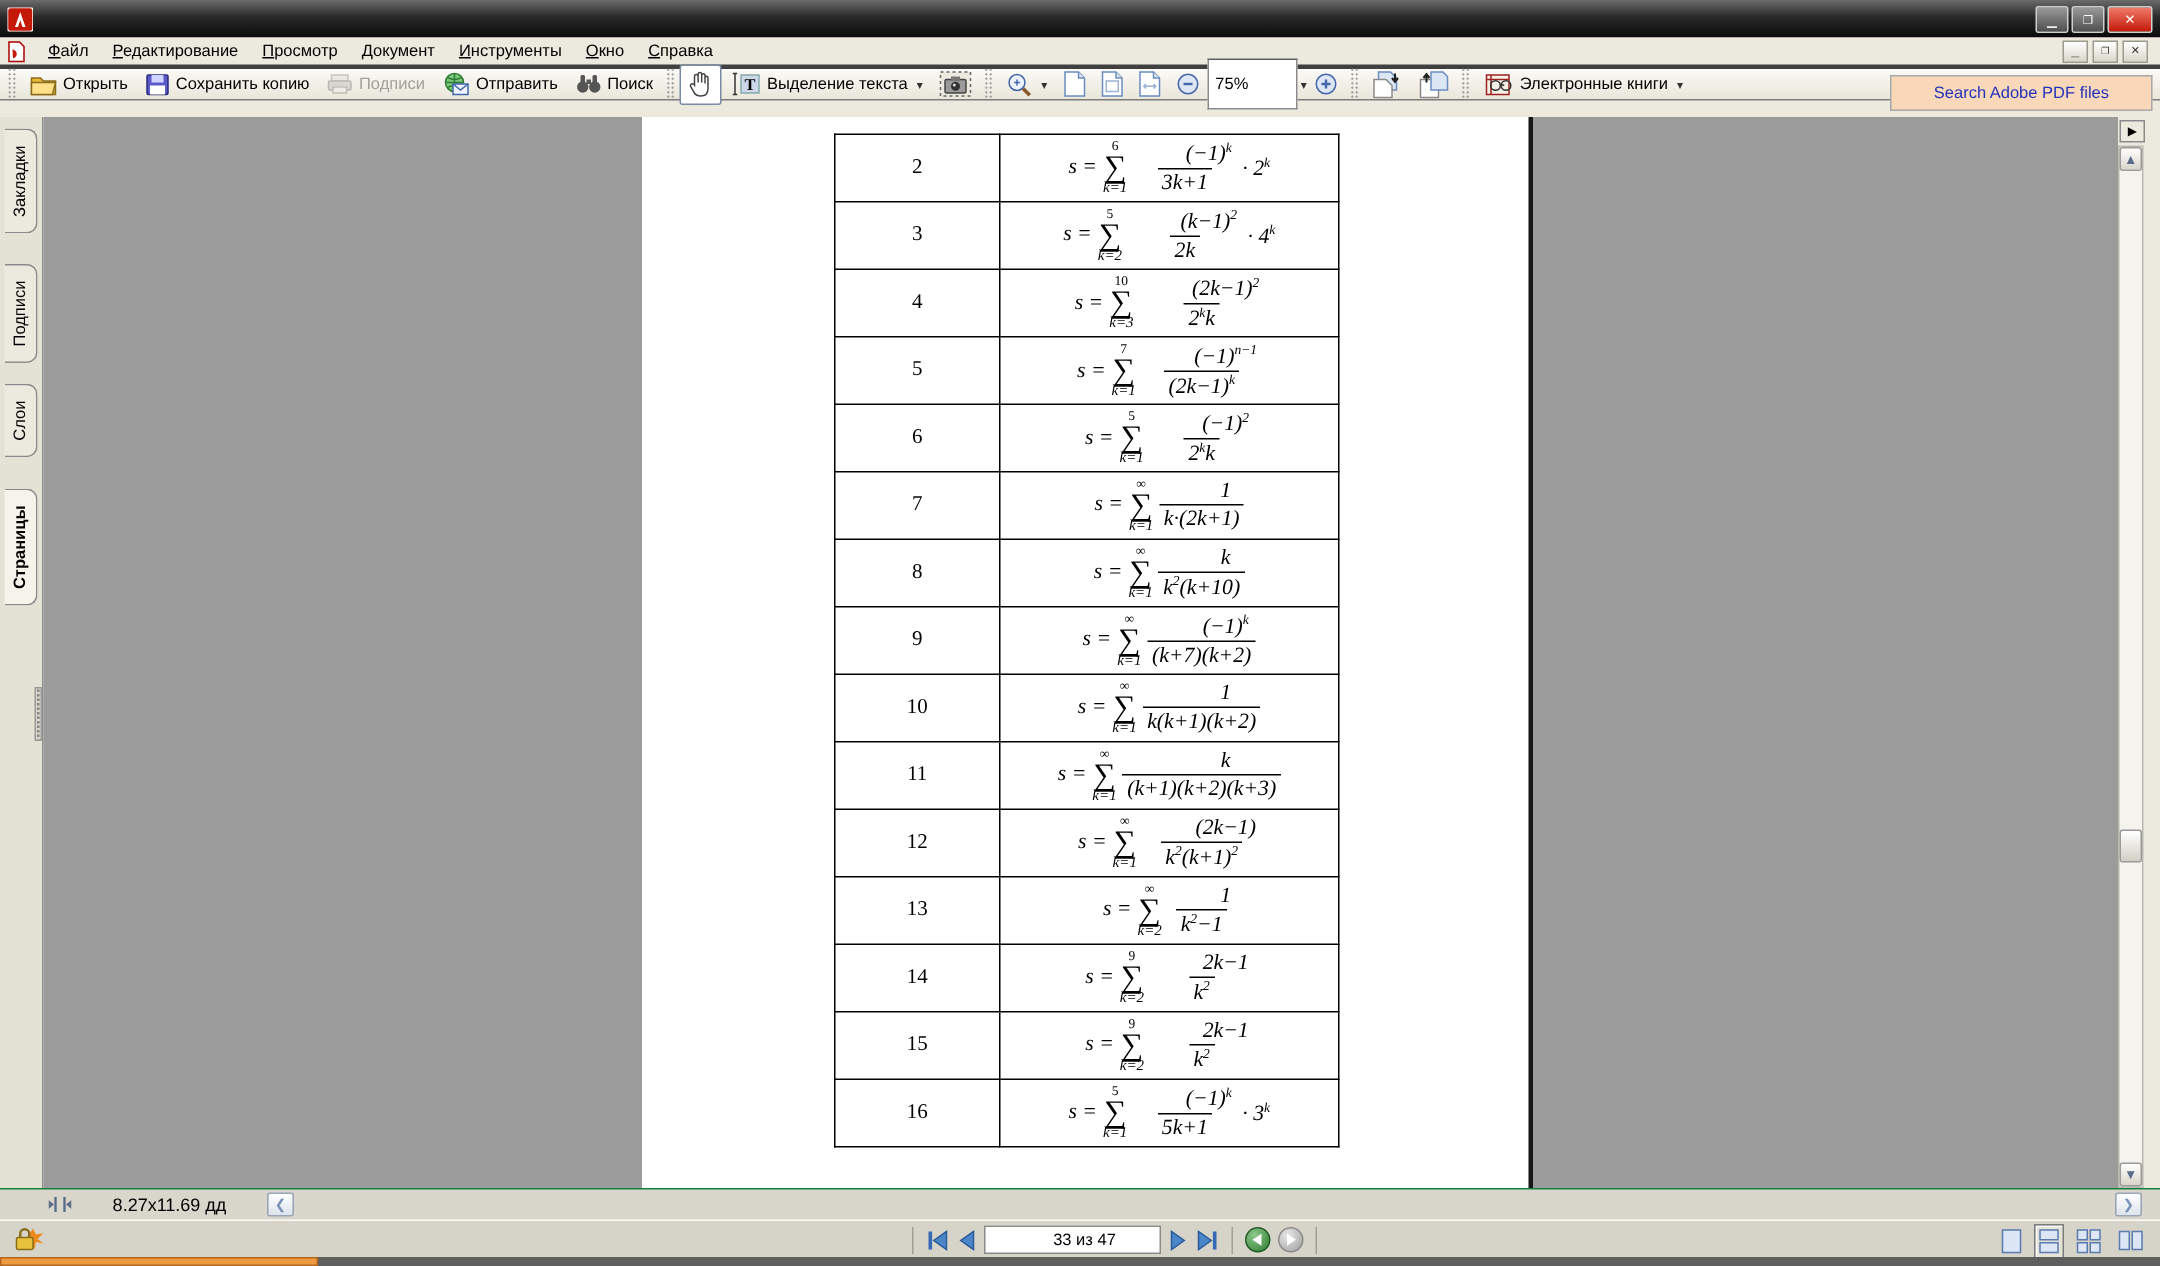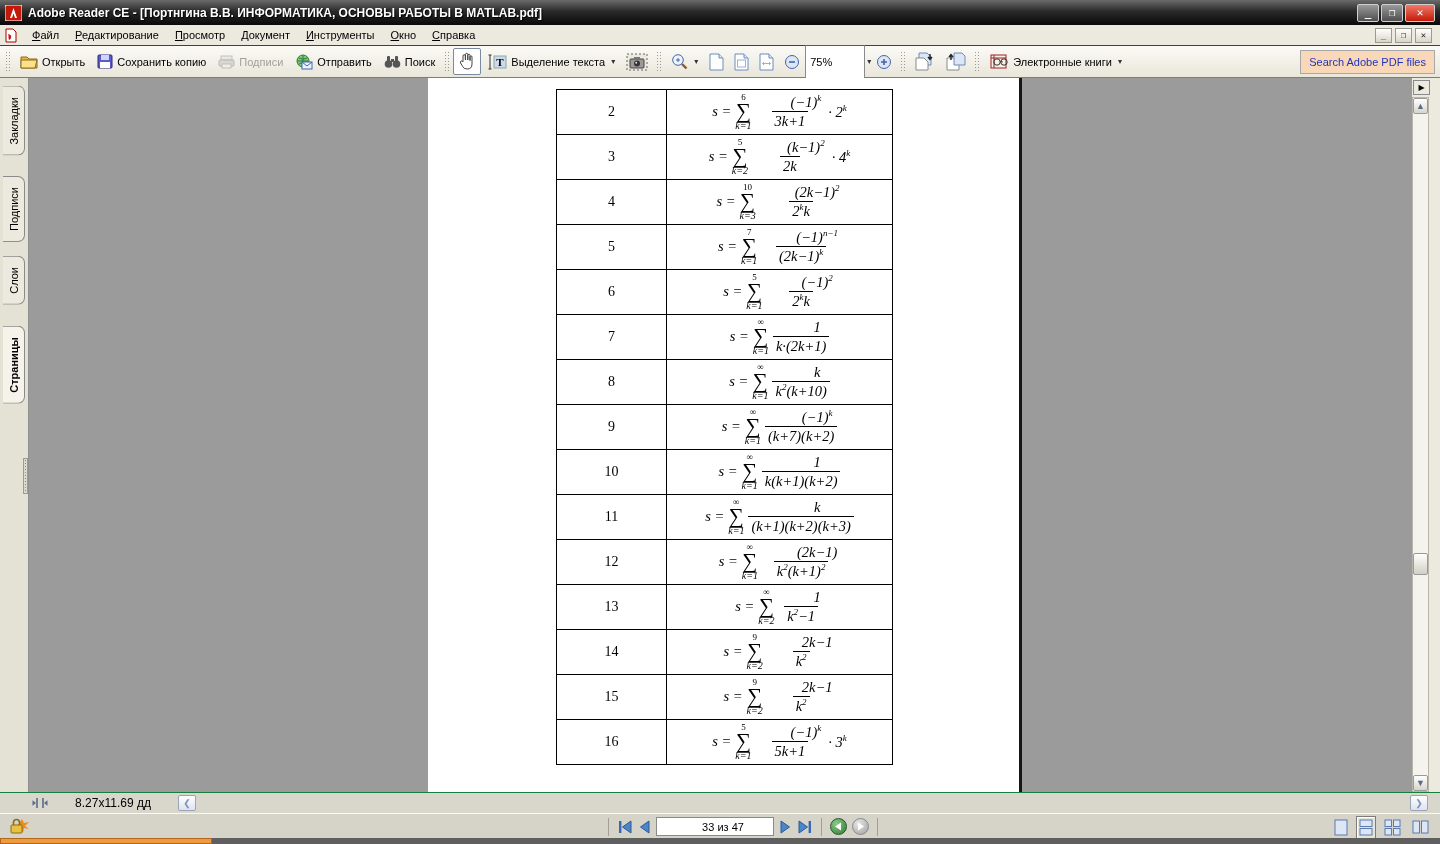--- a/index.html
+++ b/index.html
@@ -12,42 +12,42 @@
     display:flex; align-items:center; padding:0 5px; }
   .titlebar .title { color:#fff; font-weight:bold; font-size:12px; margin-left:6px; text-shadow:1px 1px 1px #000; white-space:nowrap; }
   .win-btns { margin-left:auto; display:flex; gap:2px; }
   .win-btn { width:22px; height:18px; border:1px solid #cfcfcf; border-radius:2px;
     background:linear-gradient(#9a9a9a,#4f4f4f); color:#fff; font-size:11px; line-height:15px;
     text-align:center; font-weight:bold; font-family:"DejaVu Sans Mono",monospace; }
   .win-btn.close { background:linear-gradient(#f07a6a,#c41909); width:30px; }
 
   
   .menubar { position:absolute; left:0; top:25px; width:1440px; height:21px; background:#eceadf;
-    display:flex; align-items:center; padding-left:4px; border-bottom:1px solid #404040; }
+    display:flex; align-items:center; padding-left:4px; border-bottom:3px solid #404040; }
   .menu-item { padding:2px 8px; font-size:11px; }
   .menu-item::first-letter { text-decoration:underline; }
   .doc-win-btns { margin-left:auto; display:flex; gap:3px; margin-right:8px; }
   .doc-win-btn { width:17px; height:15px; border:1px solid #9b9a8f; background:linear-gradient(#ffffff,#d9d6c9);
     font-size:9px; line-height:12px; text-align:center; color:#333; font-family:"DejaVu Sans Mono",monospace; }
 
   
-  .toolbar { position:absolute; left:0; top:46px; width:1440px; height:32px;
+  .toolbar { position:absolute; left:0; top:46px; width:1440px; height:21px;
     background:linear-gradient(#fbfaf6,#e9e6da); border-bottom:1px solid #7c7c7c;
     display:flex; align-items:center; padding:0 2px; }
   .grip { width:6px; height:22px; margin:0 3px;
     background-image:radial-gradient(#9a9a9a 34%, transparent 36%); background-size:3px 3px; }
   .tb-btn { display:flex; align-items:center; gap:4px; padding:3px 5px; border:1px solid transparent; border-radius:2px; white-space:nowrap; }
   .tb-btn.disabled { color:#a2a09a; }
   .tb-btn.disabled svg { opacity:.45; filter:grayscale(1); }
   .tb-btn.tool { padding:3px 4px; }
   .tb-btn.selected { background:#fff; border:1px solid #7a8aa0; box-shadow:inset 0 0 0 1px #fff; }
   .dd-arrow { font-size:8px; color:#333; margin-left:2px; }
   .zoom-field { width:60px; height:19px; border:1px solid #8a8a8a; border-top-color:#5a5a5a; background:#fff;
     font-size:11px; padding:16px 4px; font-family:"Liberation Sans",sans-serif; }
-  .search-adobe { position:absolute; right:5px; top:4px; height:24px; padding:0 8px;
+  .search-adobe { position:absolute; right:5px; top:4px; height:24px; padding:0 28px;
     background:#f9d8ba; border:1px solid #a8a8a8; color:#2233bb; font-size:11px; display:flex; align-items:center; }
 
   
   .sidestrip { position:absolute; left:0; top:78px; width:29px; height:714px; background:#e4e1d5; border-right:1px solid #8f8f8f; }
   .vtab { position:absolute; left:3px; width:22px; background:#eceadf; border:1px solid #8a8a8a; border-right:none;
     border-radius:7px 0 0 7px; display:flex; align-items:center; justify-content:center;
     writing-mode:vertical-rl; transform:rotate(180deg); font-size:11px; padding:10px 0; }
   .vtab.active { font-weight:bold; background:#f5f3ea; }
   .side-grip { position:absolute; left:23px; top:380px; width:5px; height:36px; border:1px solid #9a9a9a; background:#dcd9cd;
     background-image:radial-gradient(#8a8a8a 40%, transparent 42%); background-size:3px 3px; }
@@ -118,21 +118,20 @@
 </head>
 <body>
 
 <div class="titlebar">
   <span>
     <svg width="17" height="16" viewBox="0 0 17 16">
         <rect x="0" y="0" width="17" height="16" rx="2" fill="#c41909" stroke="#fff"></rect>
         <path d="M8.5 3 L12 13 L10 13 L8.5 8.5 L7 13 L5 13 Z" fill="#fff"></path>
       </svg>
   </span>
-  <span class="title">Adobe Reader CE - [Портнгина В.В. ИНФОРМАТИКА, ОСНОВЫ РАБОТЫ В MATLAB.pdf]</span>
   <span class="win-btns">
     <span class="win-btn">_</span>
     <span class="win-btn">❐</span>
     <span class="win-btn close">✕</span>
   </span>
 </div>
 
 <div class="menubar">
   <span style="margin-right:6px;">
     <svg width="14" height="15" viewBox="0 0 14 15">

